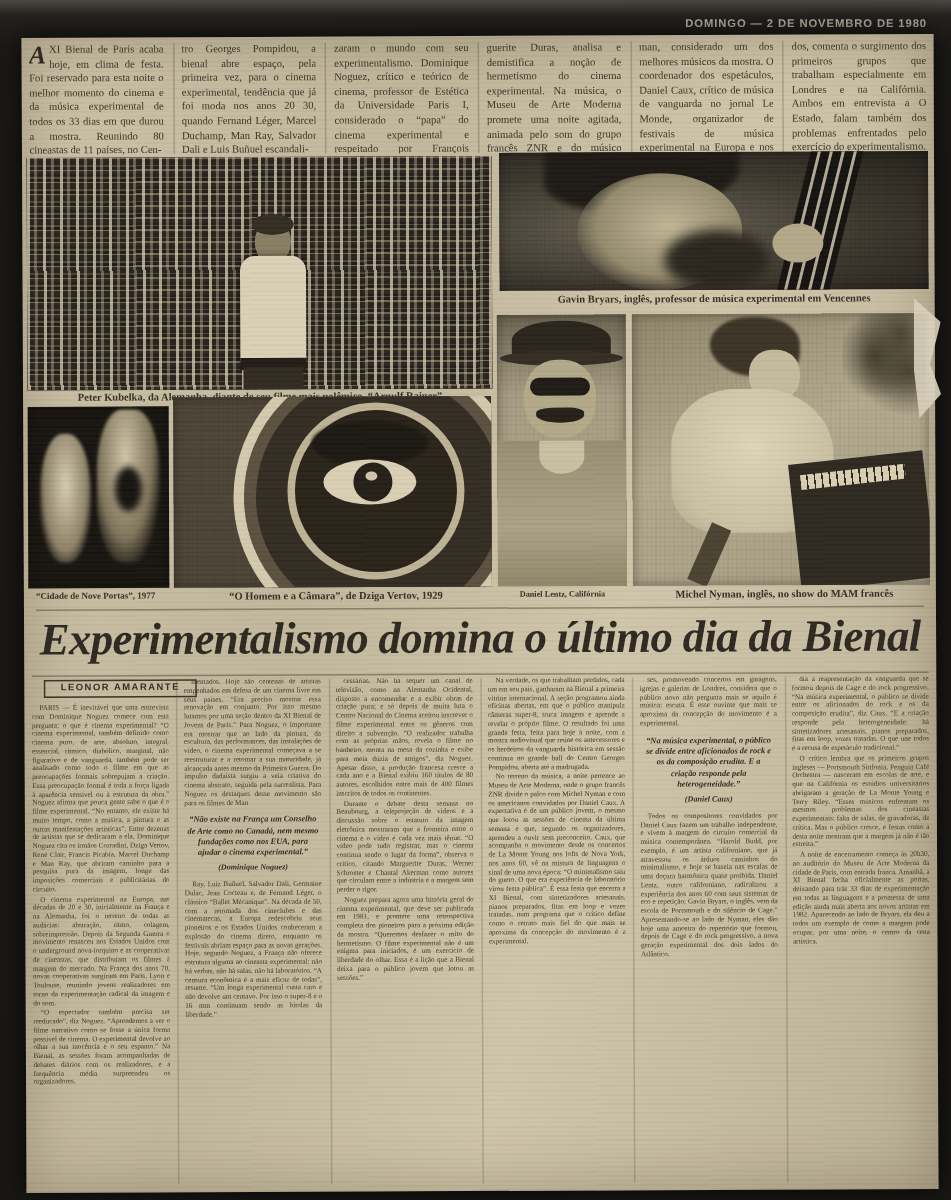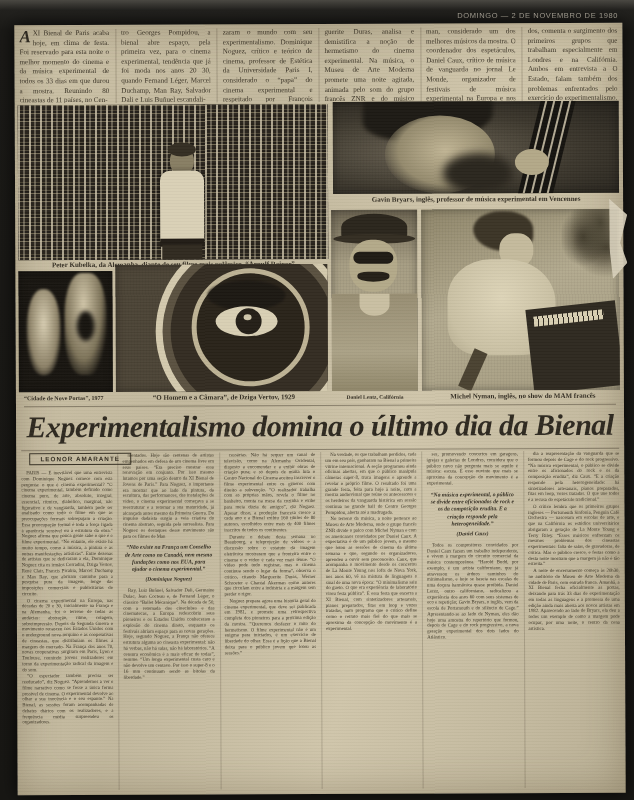--- a/index.html
+++ b/index.html
@@ -1,20 +1,20 @@
 <!DOCTYPE html>
 <html><head>
 <meta charset="utf-8">
 <style>
   html,body{margin:0;padding:0;}
   .stage{position:relative;width:634px;height:800px;overflow:hidden;
     background:linear-gradient(180deg,#4a4842 0,#23221f 10px,#1b1a17 30px,#181714 100%);
     font-family:"Liberation Serif",serif;}
   .dateline{position:absolute;top:11px;right:16px;color:#b7b1a3;font-family:"Liberation Sans",sans-serif;
-    font-size:7.5px;font-weight:normal;letter-spacing:.6px;}
+    font-size:7.5px;font-weight:bold;letter-spacing:.6px;}
   .paper{position:absolute;left:16px;top:24px;width:608px;height:770px;
     background:linear-gradient(105deg,#cbc1a6 0%,#c1b79c 35%,#cfc5aa 62%,#c3b99e 85%,#b9af94 100%);
     box-shadow:0 0 18px rgba(0,0,0,.8), inset 0 0 40px rgba(80,65,40,.35);
     transform:rotate(-.25deg);}
   .paper::after{content:"";position:absolute;inset:0;pointer-events:none;
     background:repeating-linear-gradient(0deg,rgba(0,0,0,.025) 0 1px,rgba(255,255,255,.02) 1px 3px);}
   
   .intro{position:absolute;left:5px;top:4px;right:5px;height:74px;display:flex;gap:6px;}
   .intro-col{flex:1;font-size:7.1px;line-height:9.6px;text-align:justify;color:#3a3326;overflow:hidden;}
   .intro-col+.intro-col{border-left:1px solid rgba(58,48,36,.25);padding-left:5px;}

